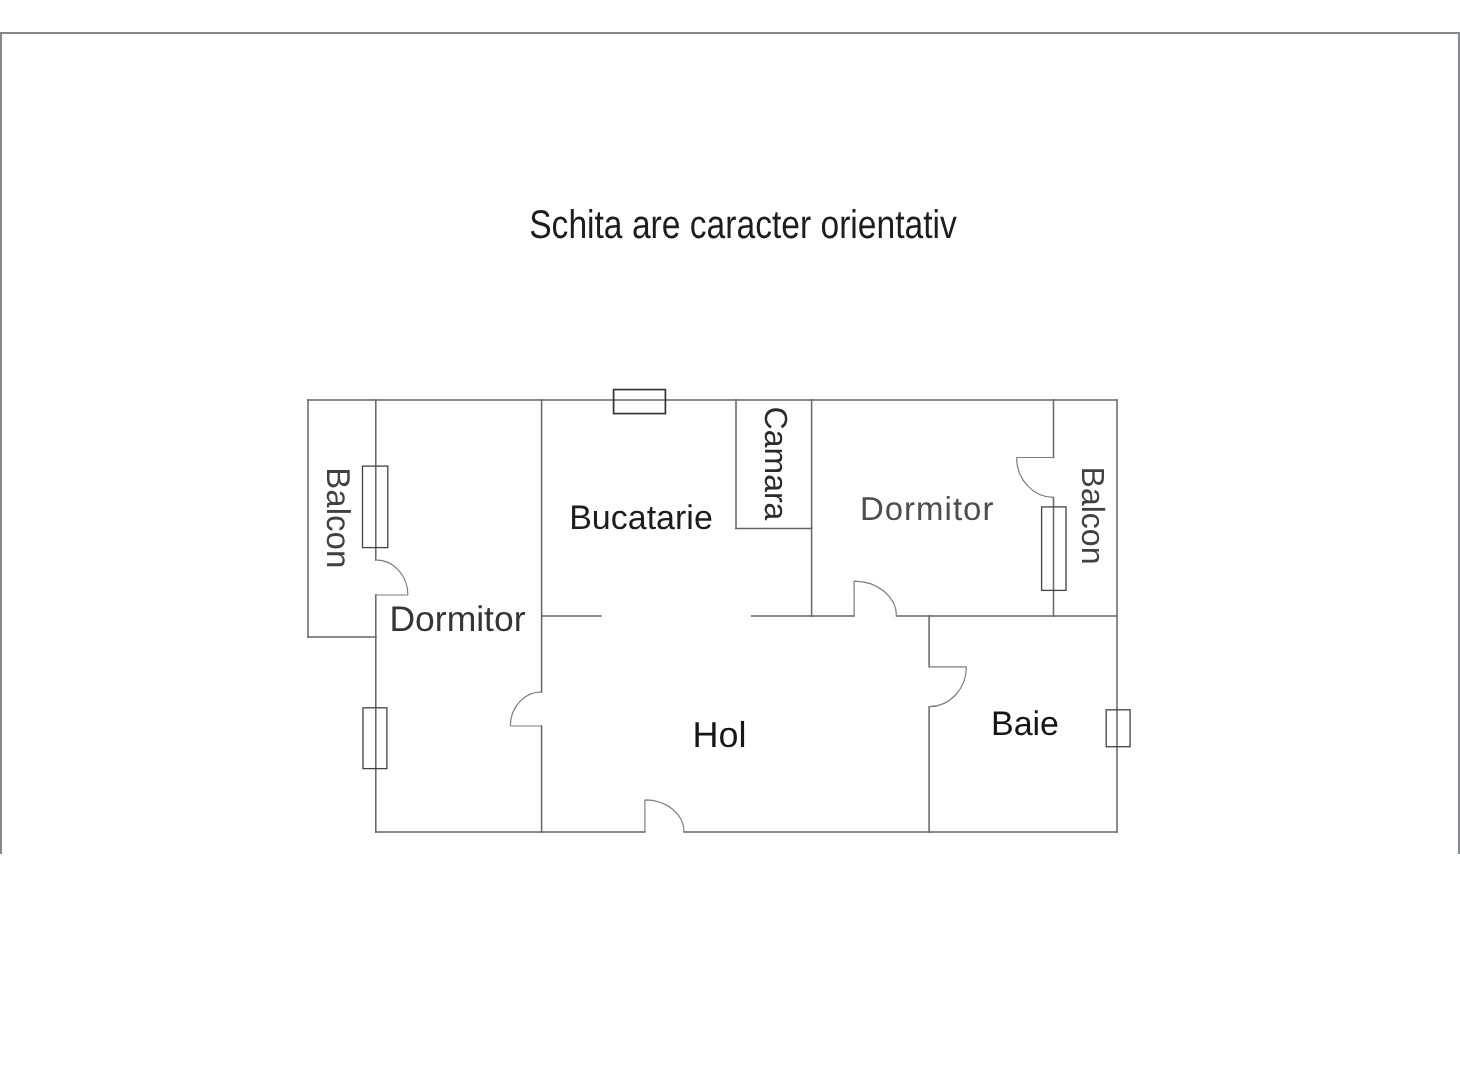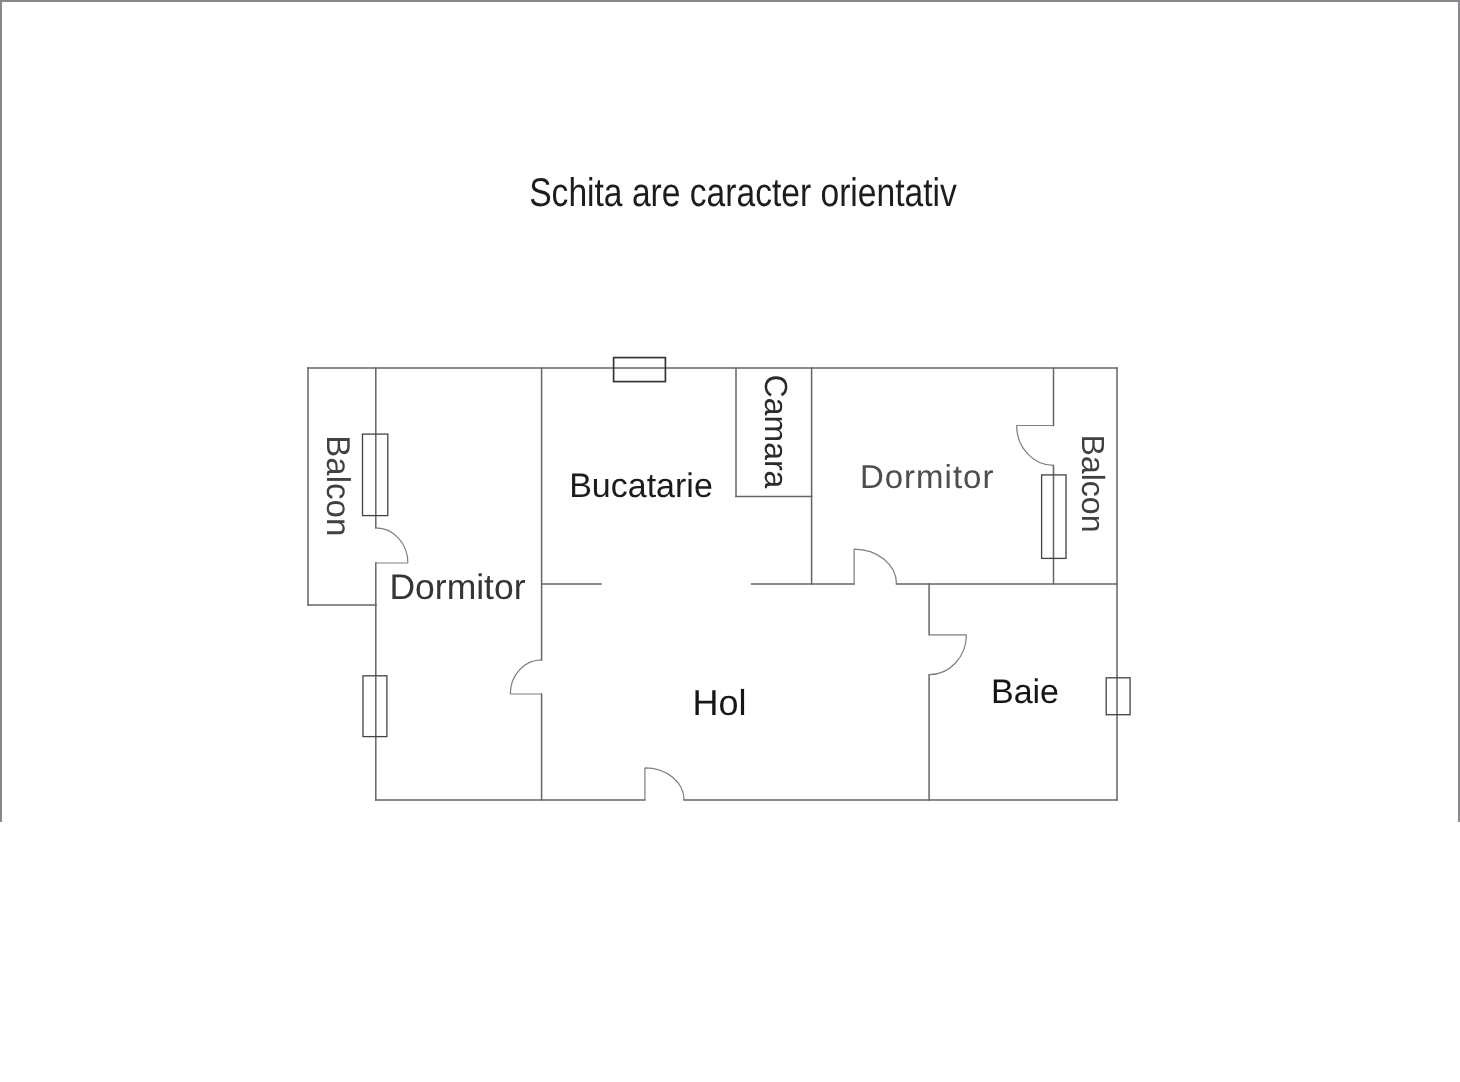--- a/index.html
+++ b/index.html
@@ -1,17 +1,17 @@
 <!DOCTYPE html>
 <html><head>
 <meta charset="utf-8">
 <style>
   html,body{margin:0;padding:0;background:#ffffff;}
   .page{position:relative;width:1460px;height:822px;background:#ffffff;
-        font-family:"Liberation Sans",sans-serif;}
+        font-family:"Liberation Sans",sans-serif;margin-top:32px;}
   svg{position:absolute;left:0;top:0;}
 </style>
 </head>
 <body>
 <div class="page">
 <svg width="1460" height="1082" viewBox="0 0 1460 1082" text-rendering="geometricPrecision">
 
   <rect x="1" y="1" width="1458" height="1080" fill="none" stroke="#85878a" stroke-width="2"></rect>
 
   <g transform="translate(743,206.4) scale(0.84,1)">

